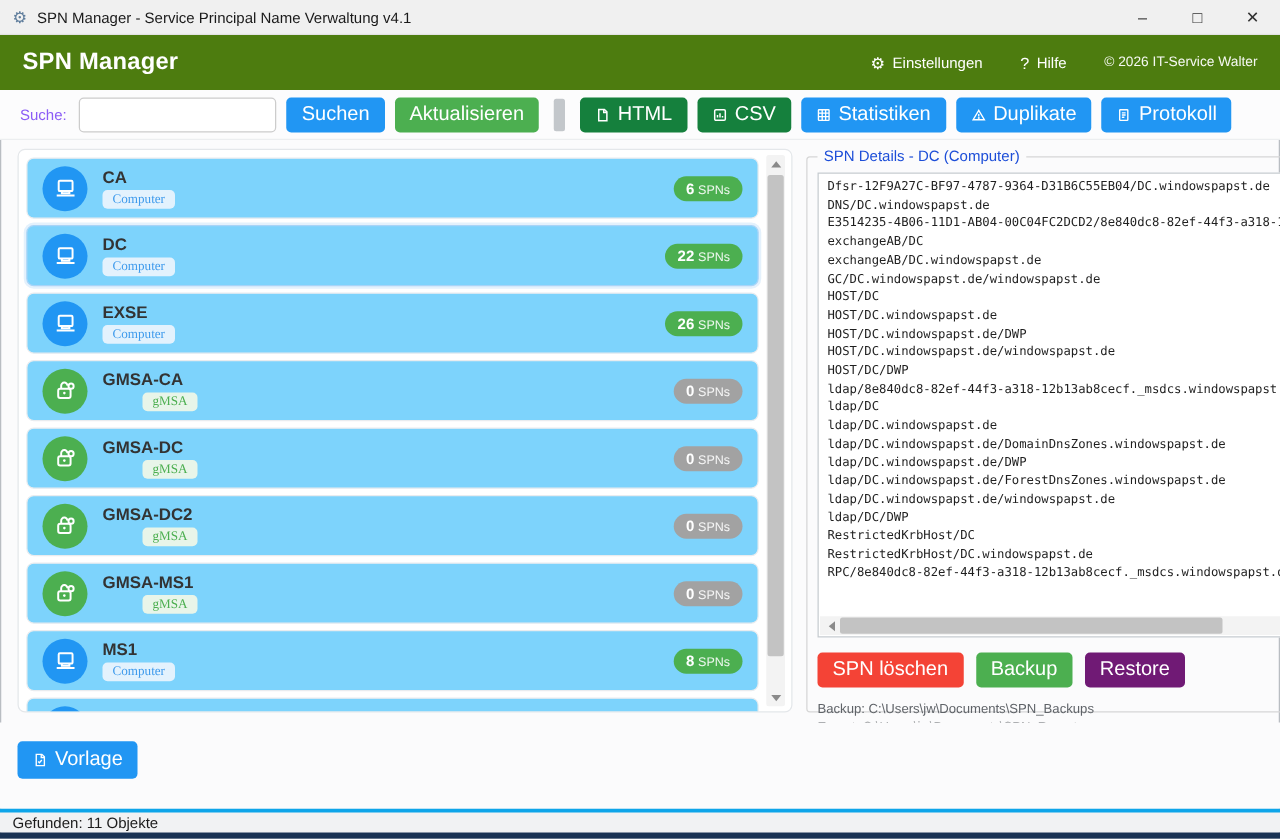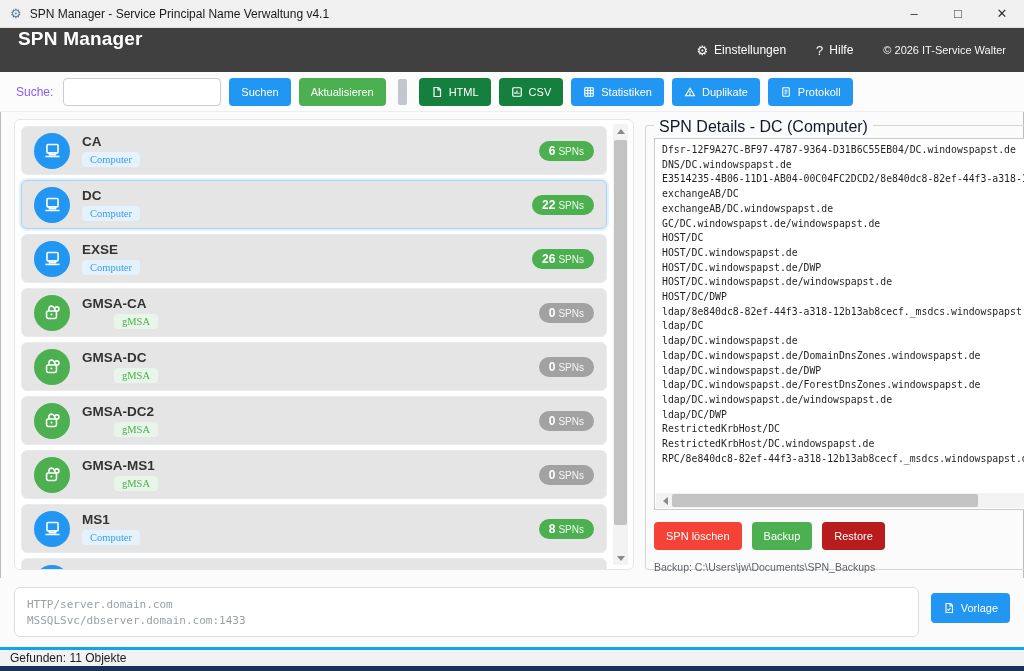--- a/index.html
+++ b/index.html
@@ -10,53 +10,53 @@
   
   .titlebar { height:28px; background:#f0f0f0; display:flex; align-items:center;
               padding-left:10px; font-size:12px; color:#1a1a1a; border-bottom:1px solid #e2e2e2;}
   .appicon { font-size:13px; color:#5f7d9c; margin-right:8px; line-height:1; }
   .title-text { flex:0 0 auto; }
   .win-controls { margin-left:auto; display:flex; height:100%; }
   .win-btn { width:44px; display:flex; align-items:center; justify-content:center;
              font-size:13px; color:#333; cursor:default; }
 
   
-  .header { height:44px; background:#404040; display:flex; padding:0 18px; }
+  .header { height:44px; background:#4d7c0f; display:flex; align-items:center; padding:0 18px; }
   .header h1 { color:#fff; font-size:19px; letter-spacing:.2px; }
   .header-right { margin-left:auto; display:flex; align-items:center; gap:30px; color:#fff; font-size:12px; }
   .hlink { display:flex; align-items:center; gap:6px; cursor:default; }
   .hlink .glyph { font-size:13px; }
   .copyright { font-size:11px; opacity:.95; }
 
   
   .toolbar { height:40px; background:#fcfcfd; display:flex; align-items:center;
              padding:0 16px; gap:8px; border-bottom:1px solid #eceef0; }
   .search-label { font-size:12px; color:#8b5cf6; margin-right:2px; }
   .search-input { width:158px; height:28px; border:1px solid #ccc; border-radius:4px;
                   padding:0 8px; font-size:12px; outline:none; background:#fff; }
-  .btn { height:28px; border:none; border-radius:4px; color:#fff; font-size:11px;
+  .btn { height:28px; border:none; border-radius:4px; color:#fff; font-size:16px;
          font-family:inherit; padding:0 12px; display:inline-flex; align-items:center;
          gap:6px; cursor:pointer; white-space:nowrap; }
   .btn svg { width:12px; height:12px; }
   .btn.blue { background:#2196f3; }
   .btn.green { background:#4caf50; }
   .btn.orange { background:#15803d; }
   .btn.red { background:#f44336; }
-  .btn.lightblue { background:#b91c1c;text-align:center; }
+  .btn.lightblue { background:#701a75;text-align:center; }
   .tdivider { width:9px; height:26px; background:#c3c7cb; border-radius:2px; margin:0 4px; }
   .loggedin { margin-left:auto; font-size:11.5px; color:#7a7f85; }
 
   
   .main { position:absolute; top:112px; bottom:93px; left:0; right:0;
           display:flex; padding:7px 14px 8px; gap:11px; }
 
   
   .accounts-panel { flex:0 0 620px; background:#fff; border:1px solid #e4e7ea; border-radius:6px;
                     position:relative; overflow:hidden; padding:6px 26px 6px 6px; }
-  .row { height:49px; border:1px solid #e9ecef; border-radius:6px; background:#e5e5e5;
+  .row { height:49px; border:1px solid #e9ecef; border-radius:6px; background:#7dd3fc;
          display:flex; align-items:center; gap:12px; padding:0 12px; margin-bottom:5px; }
   .row.selected { border-color:#a9d4f7; box-shadow:0 0 0 2px #e4f1fc; }
   .icon { width:36px; height:36px; border-radius:50%; display:flex; align-items:center;
           justify-content:center; flex:0 0 36px; }
   .icon.computer { background:#2196f3; }
   .icon.gmsa { background:#4caf50; }
   .icon svg { width:19px; height:19px; }
   .icon .i-lock { display:none; }
   .icon.gmsa .i-lock { display:block; }
   .meta { display:flex; flex-direction:column; gap:3px; }
@@ -82,21 +82,21 @@
   .tri { width:0; height:0; border-left:4px solid transparent; border-right:4px solid transparent; }
   .tri.up { border-bottom:5px solid #8a8a8a; }
   .tri.down { border-top:5px solid #8a8a8a; }
   .tri.left { border-top:4px solid transparent; border-bottom:4px solid transparent;
               border-right:5px solid #8a8a8a; }
 
   
   .details-group { flex:1; position:relative; border:1px solid #d6d6d6; border-radius:3px;
                    margin-top:6px; padding:12px 8px 8px; }
   .details-legend { position:absolute; top:-8px; left:8px; background:#fbfbfc;
-                    padding:0 5px; font-size:16px; color:#0f172a; }
+                    padding:0 5px; font-size:12px; color:#1d4ed8; }
   .spn-listbox { position:relative; height:372px; border:1px solid #c6cbd0; background:#fff;
                  font-family:"DejaVu Sans Mono", monospace; font-size:9.8px; line-height:14.7px;
                  color:#1f1f1f; padding:4px 14px 0 7px; overflow:hidden; }
   .spn-line { white-space:pre; overflow:hidden; }
   .hscroll { position:absolute; left:1px; right:13px; bottom:1px; height:15px; background:#f3f3f3; }
   .hscroll .hthumb { position:absolute; top:1px; bottom:1px; left:16px; width:70%;
                      background:#c3c3c3; border-radius:2px; }
   .harrow { position:absolute; top:0; bottom:0; width:14px; display:flex;
             align-items:center; justify-content:center; }
   .harrow.l { left:0; }
@@ -401,22 +401,20 @@
       <button class="btn lightblue">Restore</button>
     </div>
     <div class="paths">
       <div>Backup: C:\Users\jw\Documents\SPN_Backups</div>
       <div>Export: C:\Users\jw\Documents\SPN_Reports</div>
     </div>
   </div>
 </div>
 
 <div class="addbar">
-  <div class="spn-textarea">HTTP/server.domain.com
-MSSQLSvc/dbserver.domain.com:1433</div>
   <div class="addbar-buttons">
     <button class="btn blue">
       <svg viewBox="0 0 24 24" fill="none" stroke="#fff" stroke-width="2.2">
           <path d="M6 3h9l4 4v14H6z"></path>
           <path d="M14 3v5h5"></path>
           <path d="M9 14.5l2 2 4-4.5"></path>
         </svg>
       <span>Vorlage</span>
     </button>
   </div>

